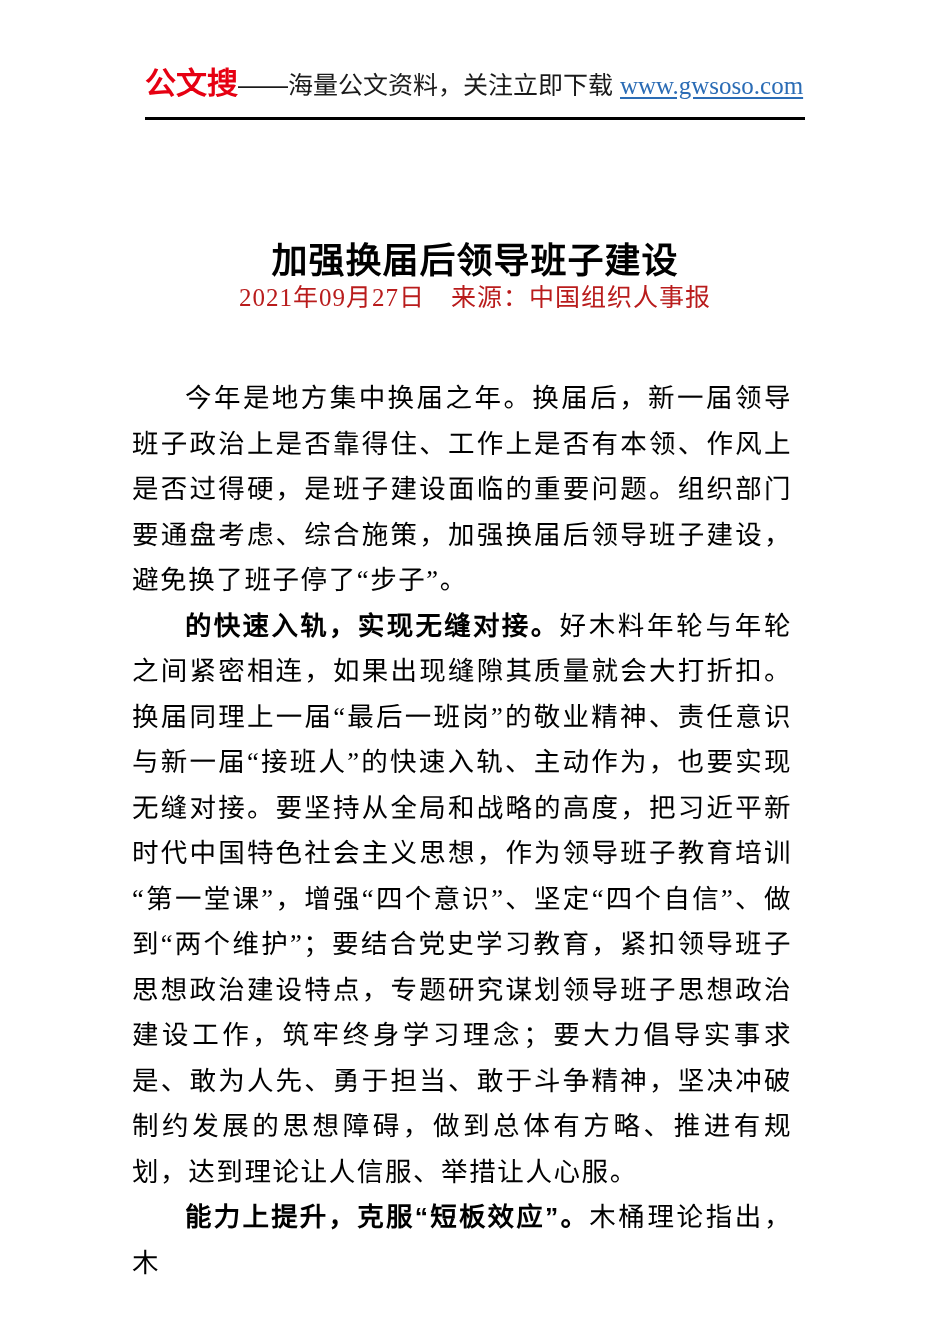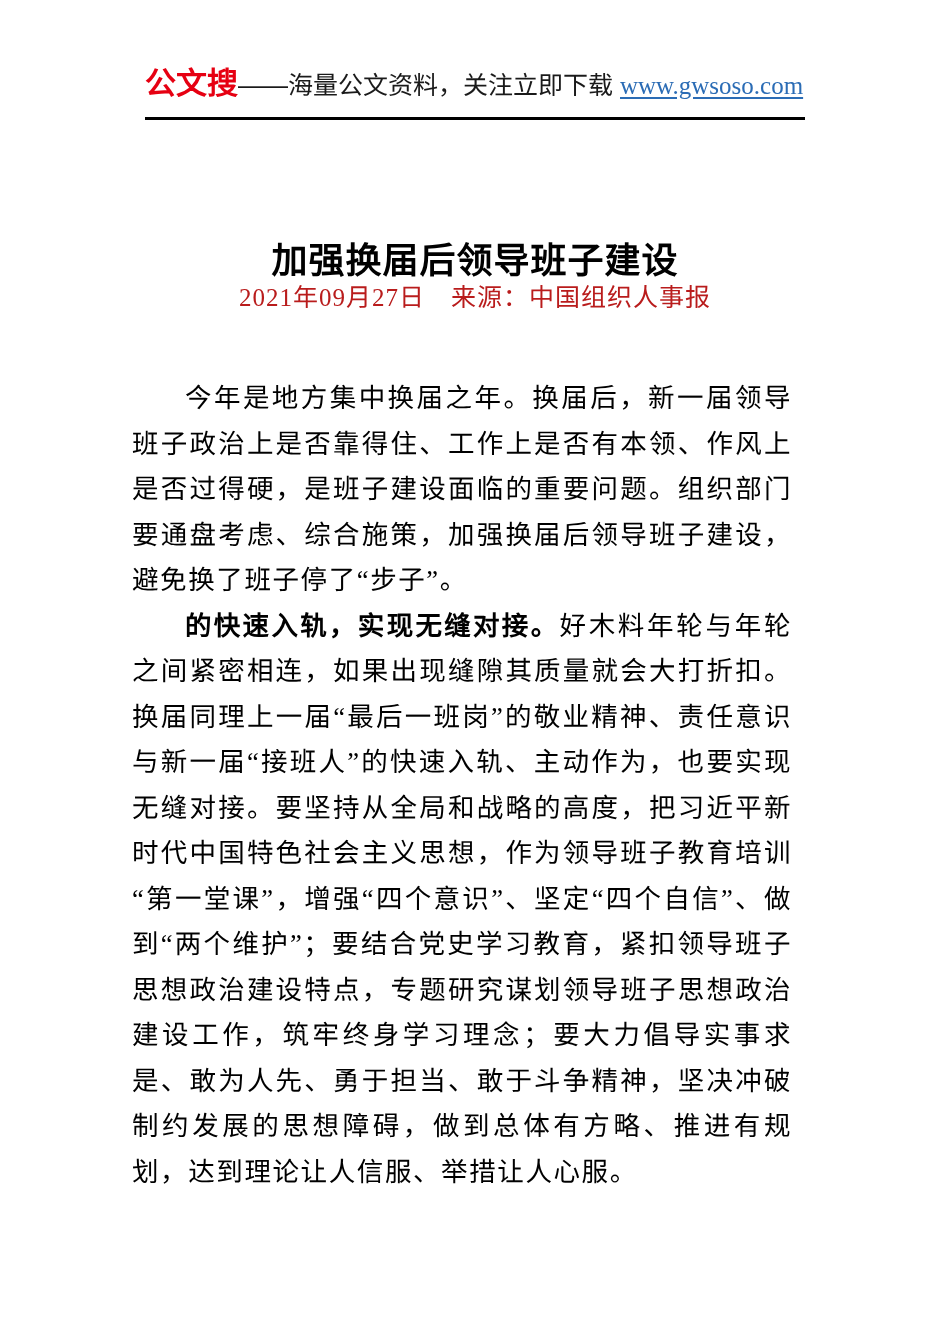--- a/index.html
+++ b/index.html
@@ -154,15 +154,18 @@
   <div class="doc-body">
 
     <p class="para">
       <span class="lead"></span><span>今年是地方集中换届之年。换届后，新一届领导班子政治上是否靠得住、工作上是否有本领、作风上是否过得硬，是班子建设面临的重要问题。组织部门要通盘考虑、综合施策，加强换届后领导班子建设，避免换了班子停了“步子”。</span>
     </p>
 
     <p class="para">
       <span class="lead">的快速入轨，实现无缝对接。</span><span>好木料年轮与年轮之间紧密相连，如果出现缝隙其质量就会大打折扣。换届同理上一届“最后一班岗”的敬业精神、责任意识与新一届“接班人”的快速入轨、主动作为，也要实现无缝对接。要坚持从全局和战略的高度，把习近平新时代中国特色社会主义思想，作为领导班子教育培训“第一堂课”，增强“四个意识”、坚定“四个自信”、做到“两个维护”；要结合党史学习教育，紧扣领导班子思想政治建设特点，专题研究谋划领导班子思想政治建设工作，筑牢终身学习理念；要大力倡导实事求是、敢为人先、勇于担当、敢于斗争精神，坚决冲破制约发展的思想障碍，做到总体有方略、推进有规划，达到理论让人信服、举措让人心服。</span>
     </p>
 
+    <p class="para">
+      <span class="lead">能力上提升，克服“短板效应”。</span><span>木桶理论指出，木</span>
+    </p>
 
   </div>
 </div>
 
 </body></html>

